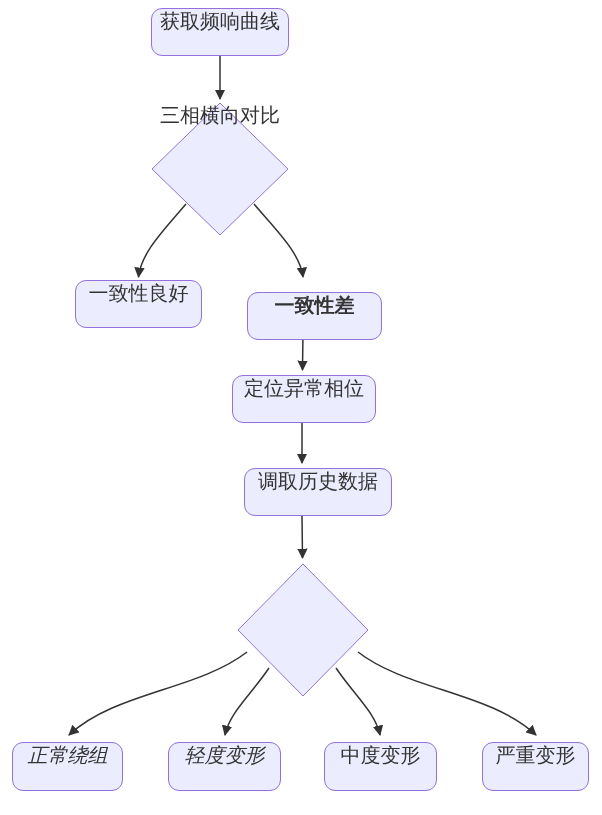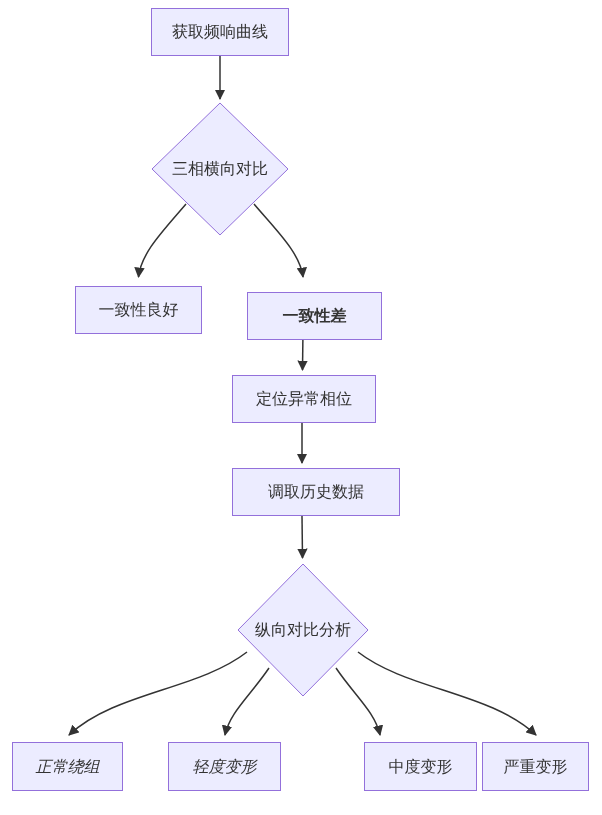--- a/index.html
+++ b/index.html
@@ -29,25 +29,25 @@
   }
   .diamond-shape {
     fill: #ECECFF;
     stroke: #9370DB;
     stroke-width: 1px;
   }
   .node {
     position: absolute;
     box-sizing: border-box;
     display: flex;
-    align-items: center;
     justify-content: center;
     text-align: center;
-    font-size: 16px;
+    font-size: 20px;
     color: #333333;
+    border-radius: 11px;
   }
   .node.rect {
     background: #ECECFF;
     border: 1px solid #9370DB;
   }
   .node.diamond-label {
     background: transparent;
     border: none;
   }
   .node span {
@@ -83,49 +83,46 @@
   </svg>
 
   <div class="node rect" style="left:151px; top:8px; width:138px; height:48px;">
     <span>获取频响曲线</span>
   </div>
 
   <div class="node diamond-label" style="left:152px; top:103px; width:136px; height:132px;">
     <span>三相横向对比</span>
   </div>
 
-  <div class="node rect" style="left:75px; top:286px; width:127px; height:48px;">
+  <div class="node rect" style="left:75px; top:280px; width:127px; height:48px;">
     <span>一致性良好</span>
   </div>
 
   <div class="node rect" style="left:247px; top:292px; width:135px; height:48px;font-weight:bold;">
     <span>一致性差</span>
   </div>
 
   <div class="node rect" style="left:232px; top:375px; width:144px; height:48px;">
     <span>定位异常相位</span>
   </div>
 
-  <div class="node rect" style="left:232px; top:468px; width:168px; height:48px;">
+  <div class="node rect" style="left:244px; top:468px; width:148px; height:48px;">
     <span>调取历史数据</span>
   </div>
 
-  <div class="node diamond-label" style="left:238px; top:564px; width:130px; height:132px;">
-    <span>纵向对比分析</span>
-  </div>
 
   <div class="node rect" style="left:12px; top:742px; width:111px; height:49px;font-style:italic;">
     <span>正常绕组</span>
   </div>
 
   <div class="node rect" style="left:168px; top:742px; width:113px; height:49px;font-style:italic;">
     <span>轻度变形</span>
   </div>
 
-  <div class="node rect" style="left:324px; top:742px; width:113px; height:49px;margin-left:40px;">
+  <div class="node rect" style="left:324px; top:742px; width:113px; height:49px;">
     <span>中度变形</span>
   </div>
 
   <div class="node rect" style="left:482px; top:742px; width:107px; height:49px;">
     <span>严重变形</span>
   </div>
 
 </div>
 
 </body></html>

